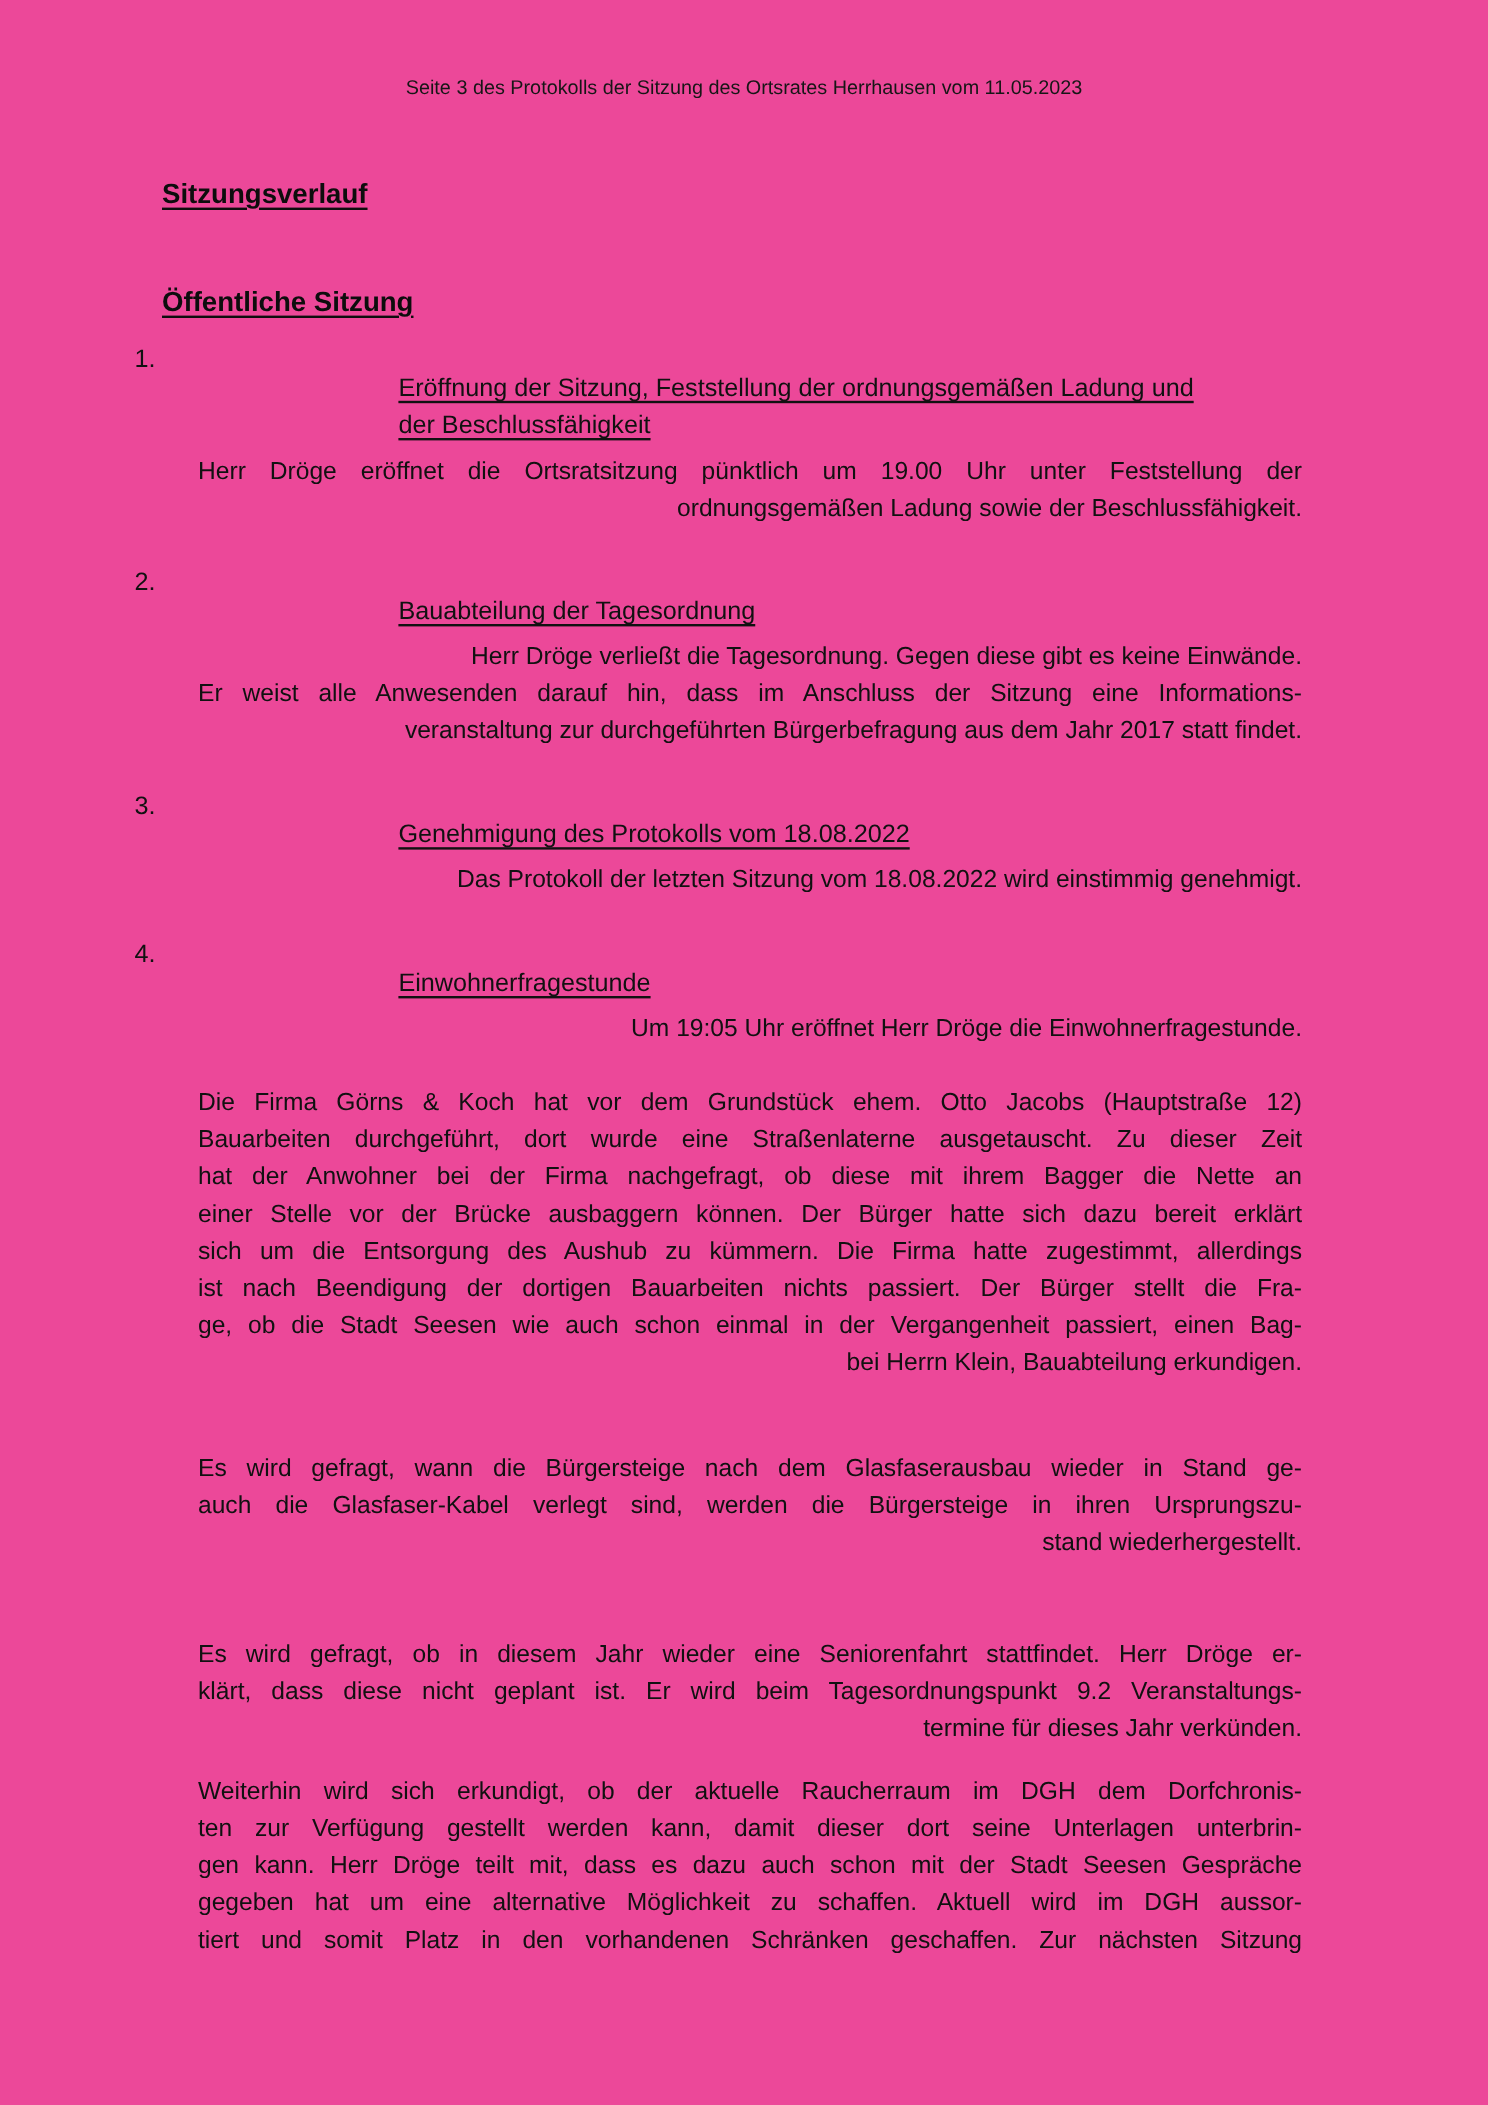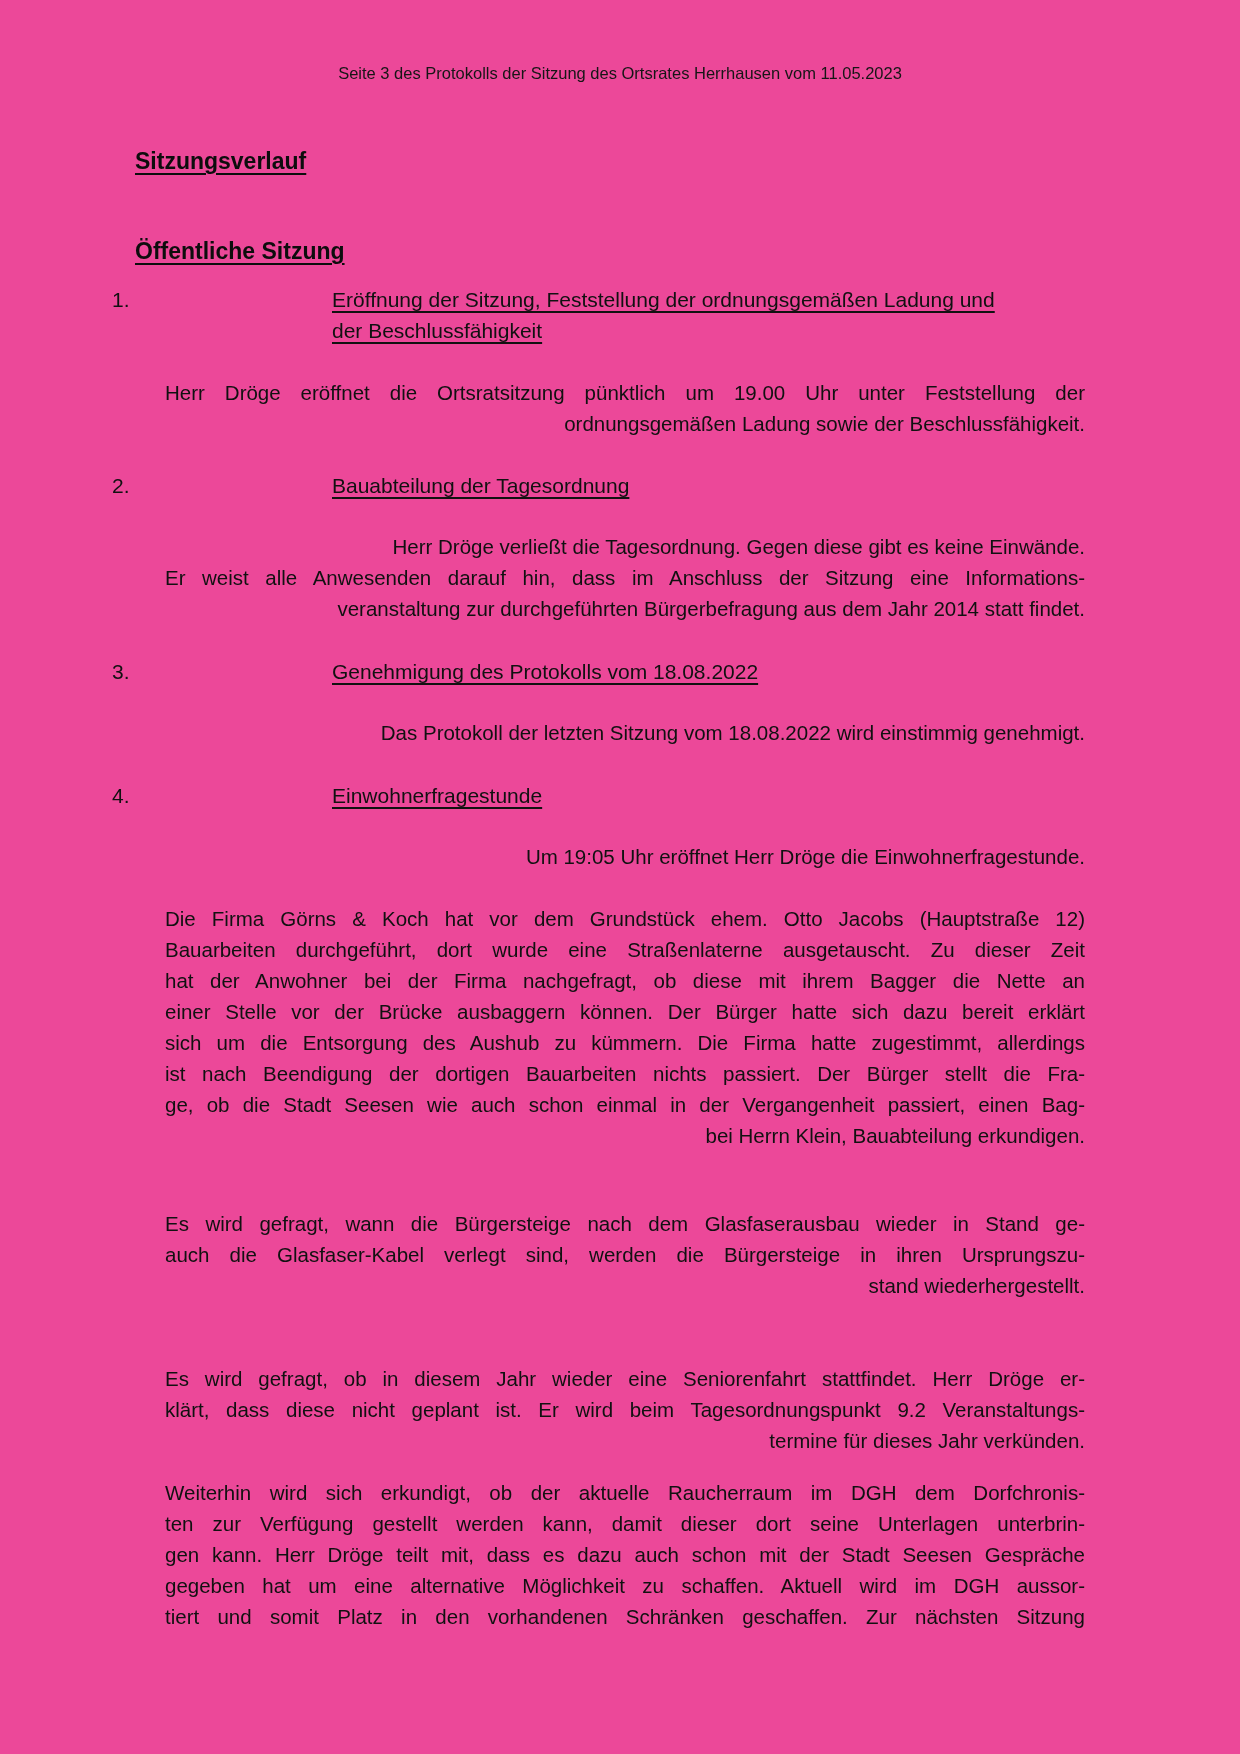--- a/index.html
+++ b/index.html
@@ -43,20 +43,21 @@
     align-items: flex-start;
   }
   .agenda-num {
     width: 220px;
     flex-shrink: 0;
     font-size: 21px;
     line-height: 31px;
   }
   .agenda-title {
     flex: 1 1 auto;
+    margin-top: 24px;
   }
   .agenda-title .tline {
     font-size: 21px;
     line-height: 31px;
     text-decoration: underline;
     text-underline-offset: 4px;
   }
   .para {
     position: absolute;
     left: 165px;
@@ -99,21 +100,21 @@
 
   <div class="agenda-row" style="top:470px">
     <div class="agenda-num">2.</div>
     <div class="agenda-title">
         <div class="tline">Bauabteilung der Tagesordnung</div>
       </div>
   </div>
   <div class="para" style="top:531px">
       <div class="tline">Herr Dröge verließt die Tagesordnung. Gegen diese gibt es keine Einwände.</div>
       <div class="tline stretch">Er weist alle Anwesenden darauf hin, dass im Anschluss der Sitzung eine Informations-</div>
-      <div class="tline">veranstaltung zur durchgeführten Bürgerbefragung aus dem Jahr 2014 statt findet.</div>
+      <div class="tline">veranstaltung zur durchgeführten Bürgerbefragung aus dem Jahr 2017 statt findet.</div>
     </div>
 
   <div class="agenda-row" style="top:656px">
     <div class="agenda-num">3.</div>
     <div class="agenda-title">
         <div class="tline">Genehmigung des Protokolls vom 18.08.2022</div>
       </div>
   </div>
   <div class="para" style="top:717px">
       <div class="tline">Das Protokoll der letzten Sitzung vom 18.08.2022 wird einstimmig genehmigt.</div>

